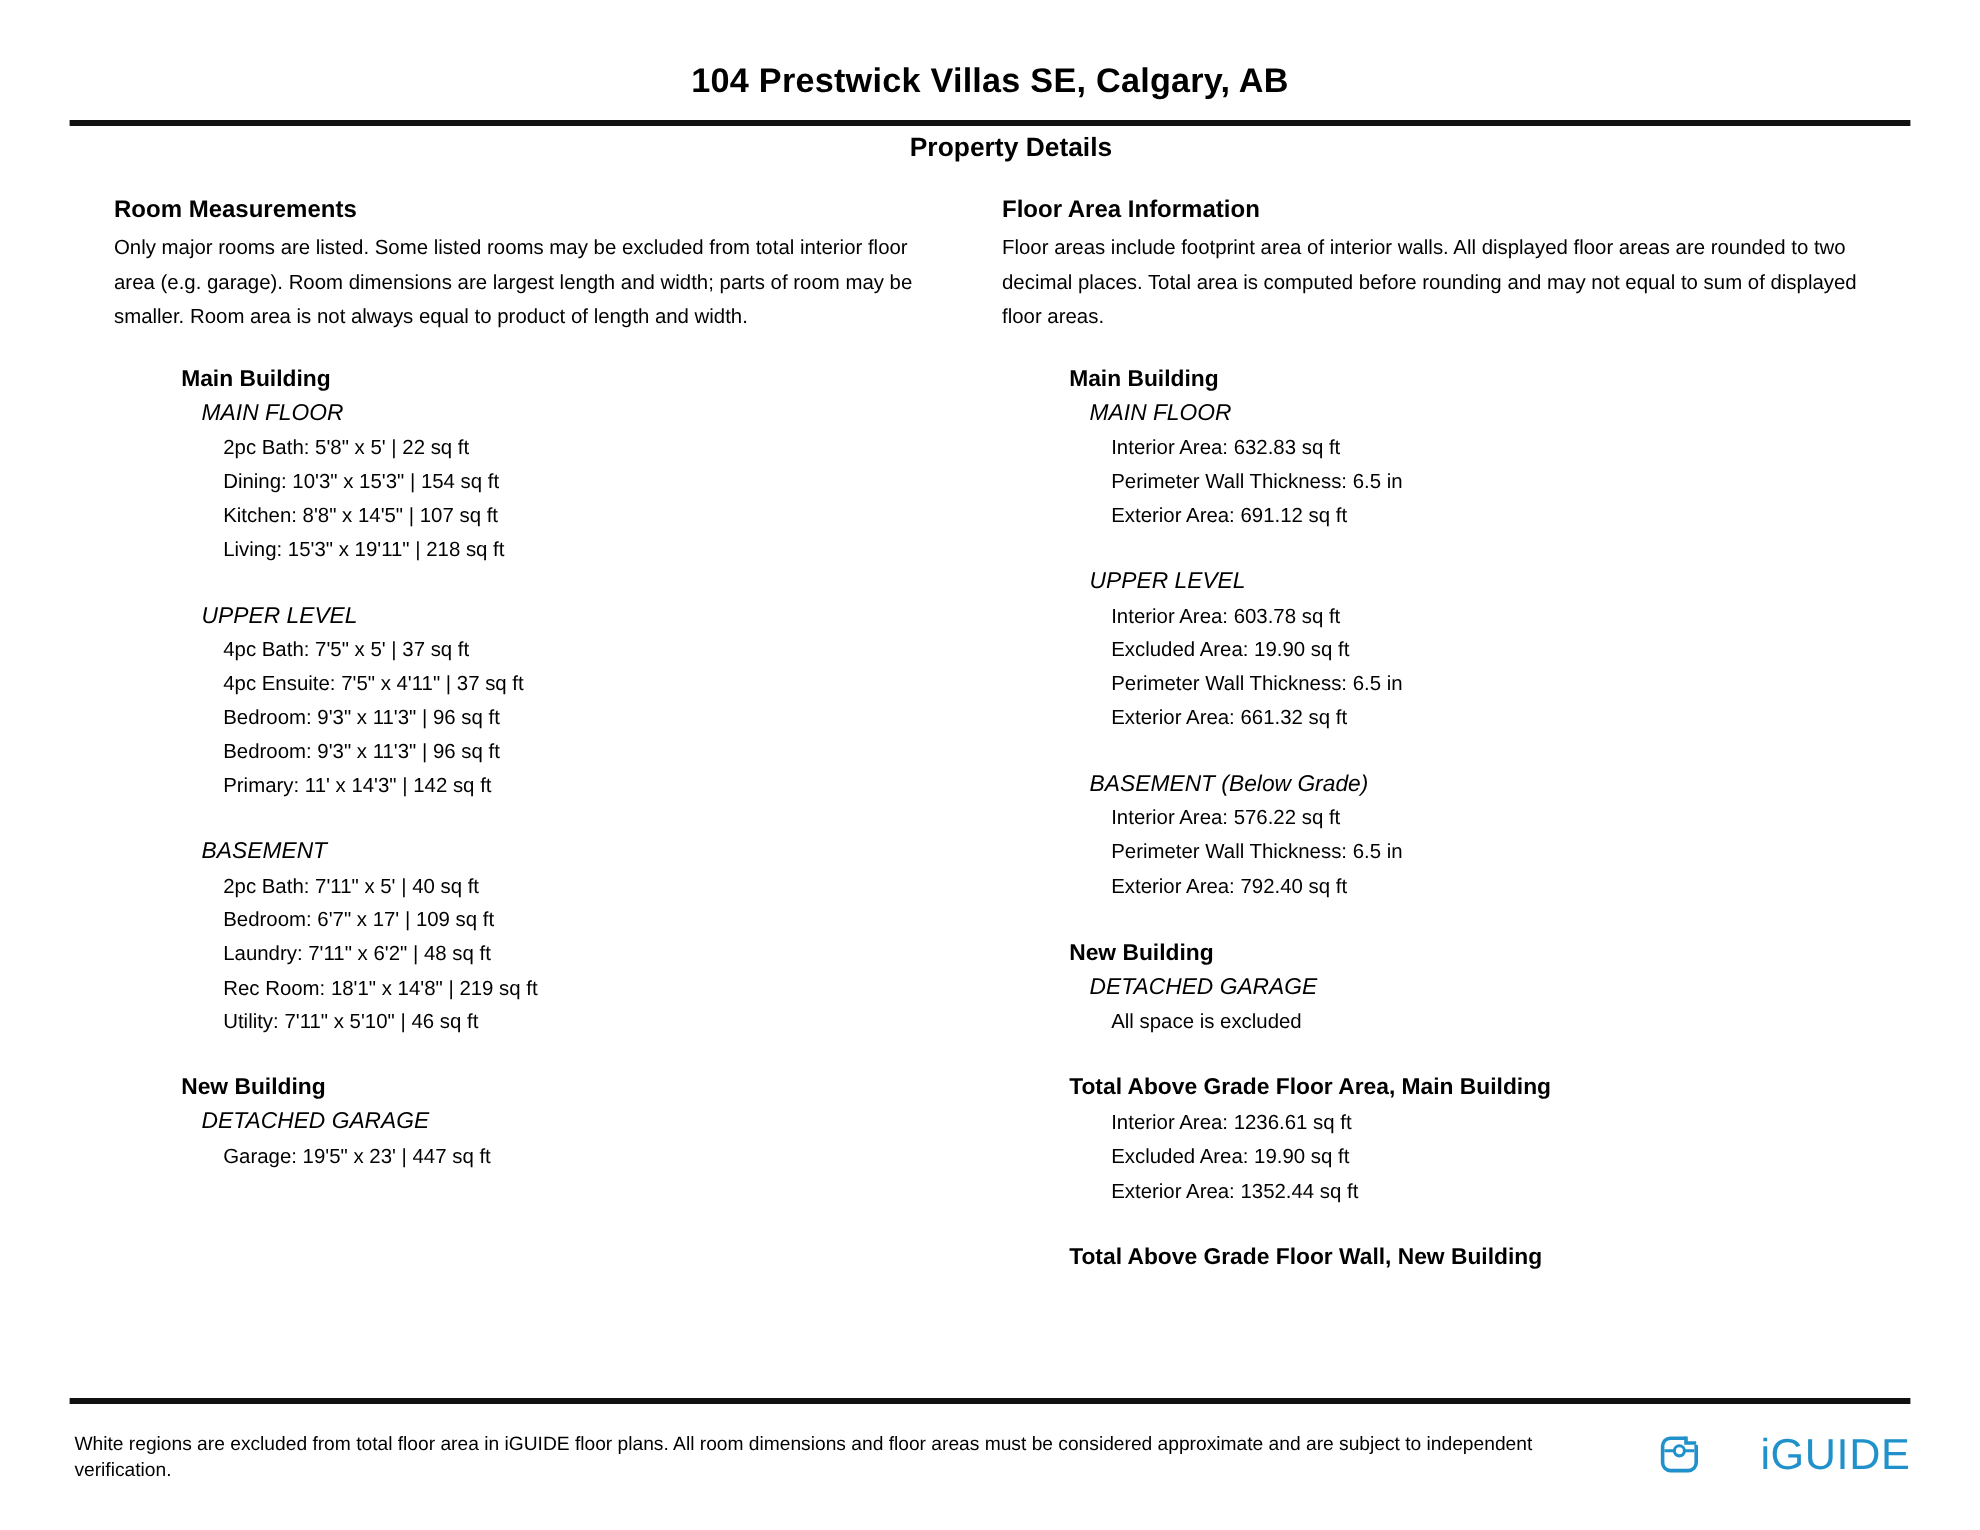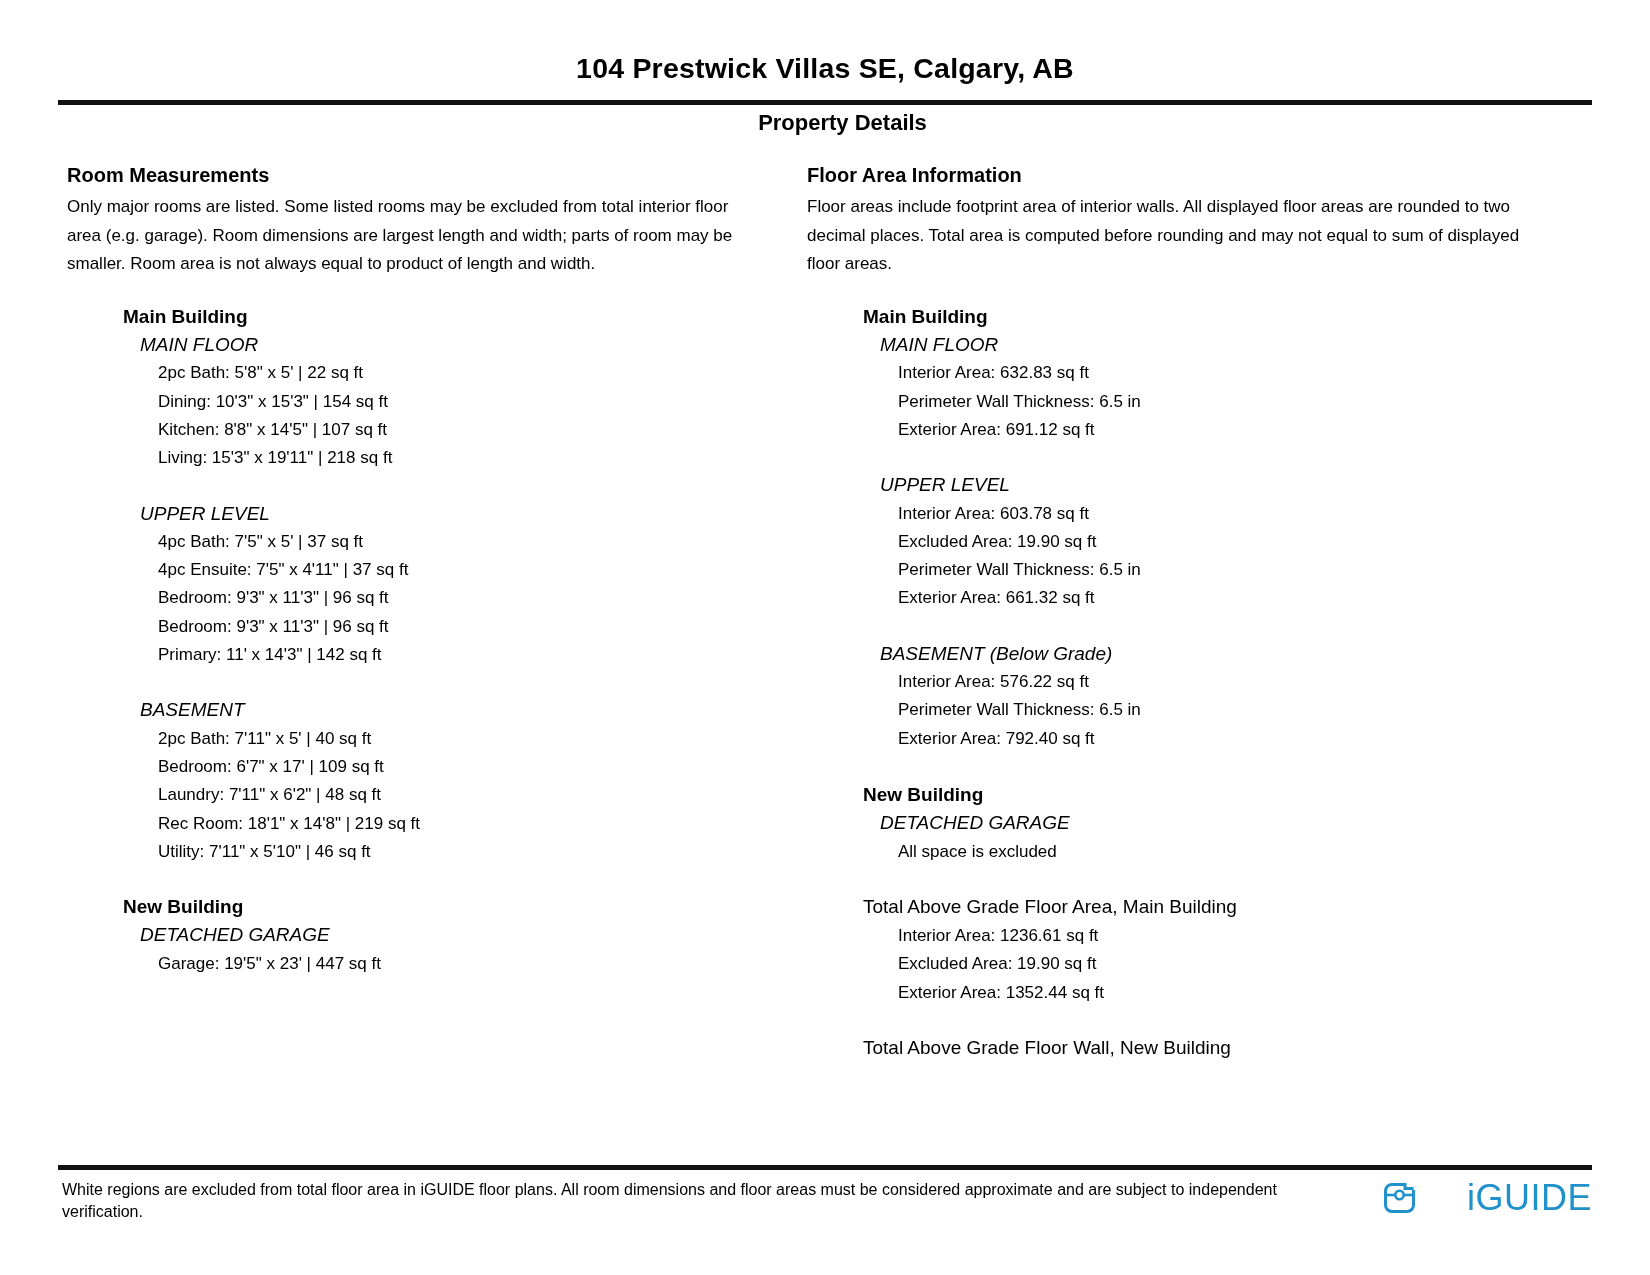--- a/index.html
+++ b/index.html
@@ -28,21 +28,21 @@
     text-align:center;
     font-size:22px; font-weight:bold;
     line-height:26px;
     margin-top:5px;
     margin-left:35px;
   }
 
   
   .columns {
     display:flex;
-    padding:0 58px;
+    padding:0 86px;
     margin-top:27px;
   }
   .col-left  { width:740px; padding-left:9px; }
   .col-right { flex:1; padding-left:9px; }
 
   .sec-heading {
     font-size:20px; font-weight:bold;
     line-height:24px;
   }
   .desc {
@@ -69,32 +69,32 @@
     font-style:italic;
   }
   .item-group { margin-bottom:27px; }
   .item {
     font-size:17px;
     line-height:28.3px;
   }
   .item.lvl3 { margin-left:91px; }
   .item.lvl2 { margin-left:91px; }
   .total-name {
-    font-size:19px; font-weight:normal;
+    font-size:19px; font-weight:bold;
     line-height:28.3px;
     margin-left:56px;
     margin-bottom:1px;
   }
 
   
   .footer { position:absolute; left:58px; right:58px; top:1165px; }
   .footer-rule { height:5px; background:#111; }
   .footer-row {
     display:flex; justify-content:space-between; align-items:flex-start;
-    margin-top:9px;
+    margin-top:23px;
   }
   .disclaimer {
     font-size:16px;
     line-height:22px;
     padding-left:4px;
     max-width:1230px;
   }
   .logo {
     display:flex; align-items:center;
     margin-top:2px;

